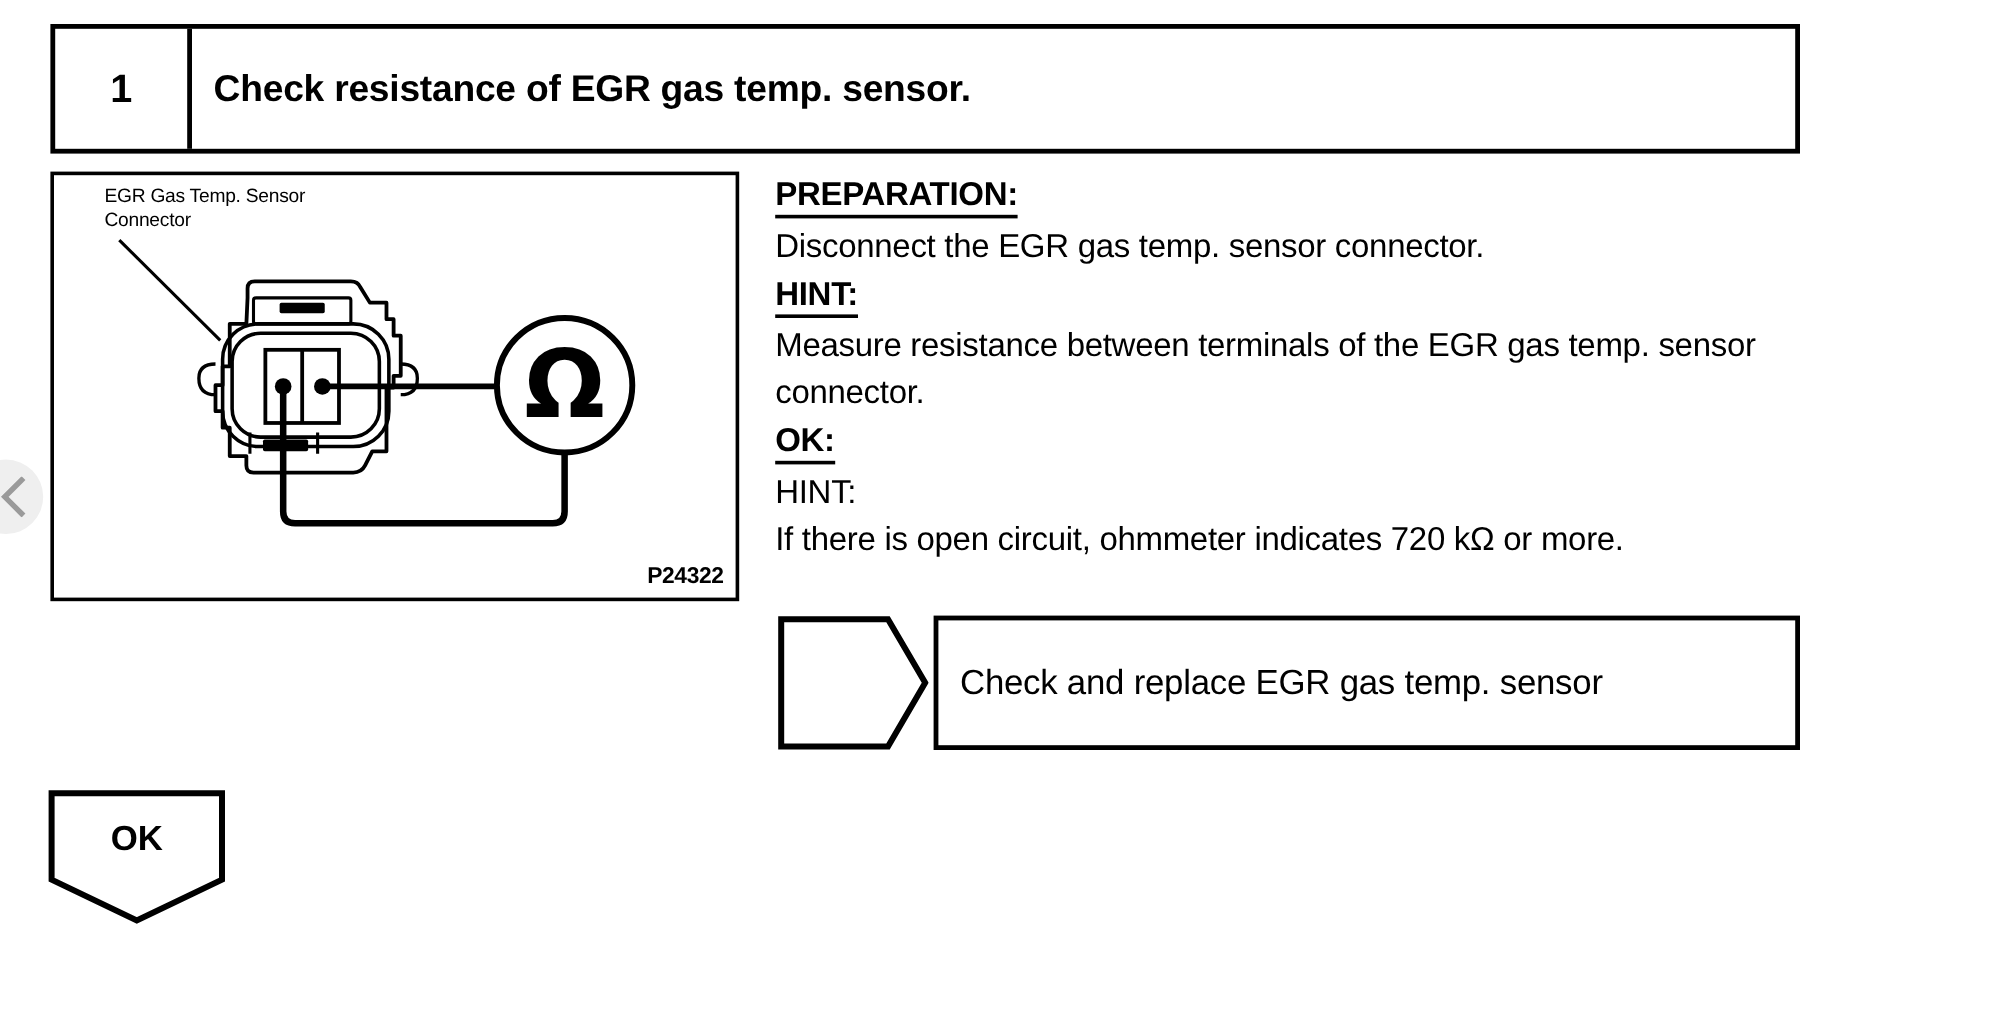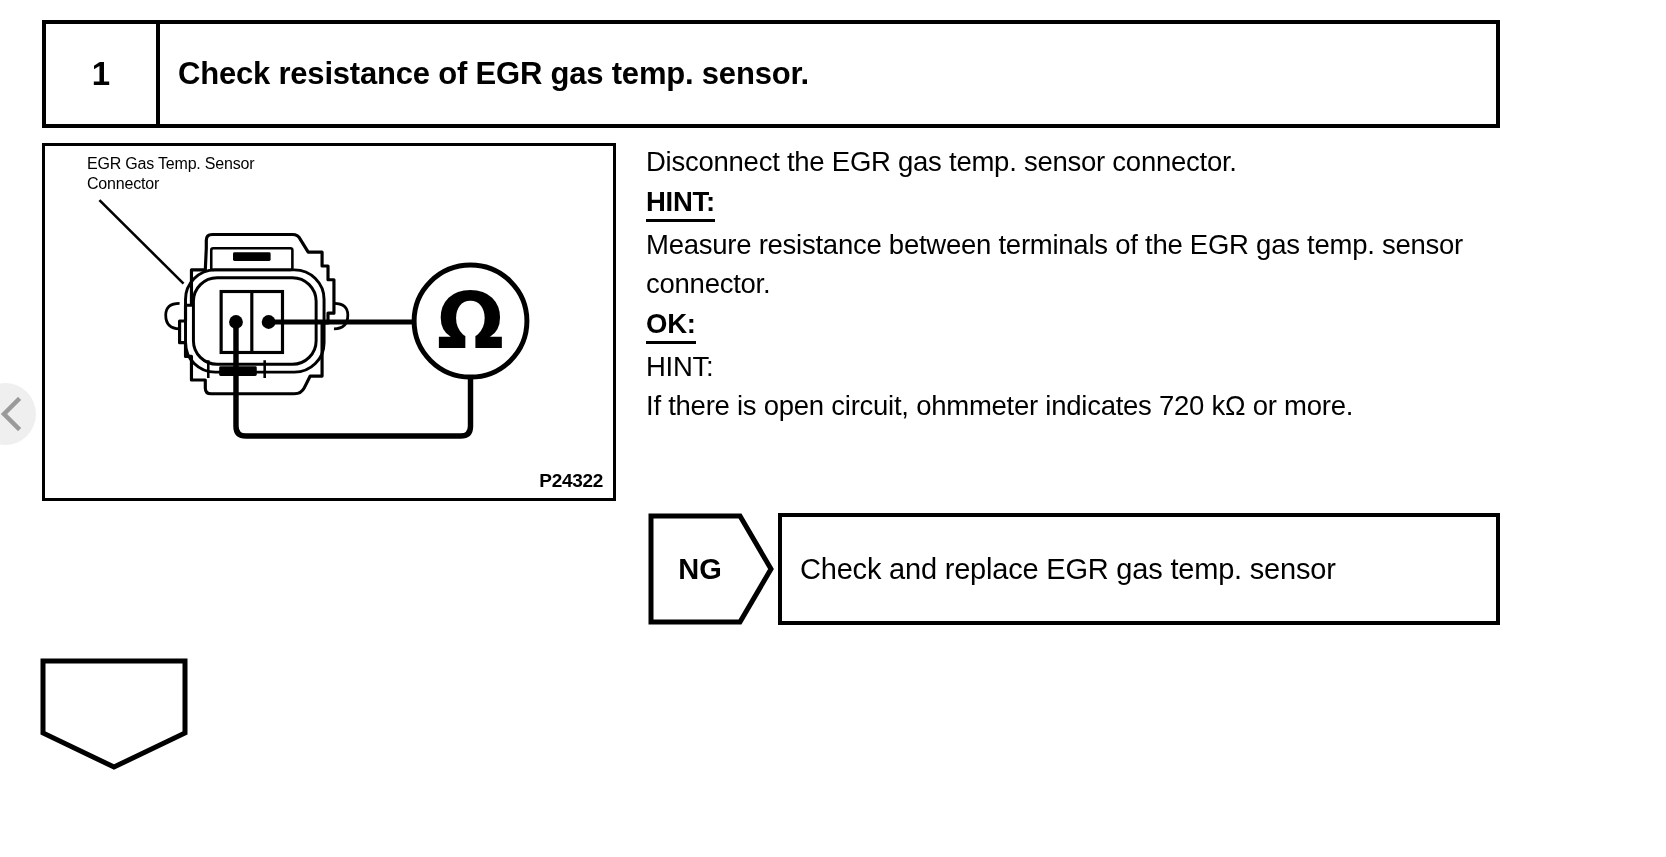--- a/index.html
+++ b/index.html
@@ -273,20 +273,23 @@
     </svg>
 
     <div id="illustration-caption">EGR Gas Temp. Sensor
 Connector</div>
 
     <div id="illustration-code">P24322</div>
   </div>
 
   <div id="instructions">
 
+    <div class="instr-line">
+      <span class="instr-heading">PREPARATION:</span>
+    </div>
     <div class="instr-line">Disconnect the EGR gas temp. sensor connector.</div>
 
     <div class="instr-line">
       <span class="instr-heading">HINT:</span>
     </div>
     <div class="instr-line wrap">Measure resistance between terminals of the EGR gas temp. sensor connector.</div>
 
     <div class="instr-line">
       <span class="instr-heading">OK:</span>
     </div>
@@ -295,31 +298,31 @@
       <span class="instr-plainheading">HINT:</span>
     </div>
     <div class="instr-line">If there is open circuit, ohmmeter indicates 720 kΩ or more.</div>
   </div>
 
   <div id="ng-branch">
     <div id="ng-tag">
       <svg width="126" height="112" viewBox="0 0 126 112">
         <path d="M3 3 L92 3 L123 56 L92 109 L3 109 Z" fill="#fff" stroke="#000" stroke-width="5" stroke-linejoin="miter"></path>
       </svg>
-      <div id="ng-label">NG</div>
     </div>
     <div id="ng-action-box">
       <span id="ng-action-text">Check and replace EGR gas temp. sensor</span>
     </div>
   </div>
 
   <div id="ok-branch">
     <svg width="148" height="112" viewBox="0 0 148 112">
       <path d="M3 3 L145 3 L145 75 L74 109 L3 75 Z" fill="#fff" stroke="#000" stroke-width="5" stroke-linejoin="miter"></path>
     </svg>
+    <div id="ok-label">OK</div>
   </div>
 
   <div id="prev-page-button">
     <svg width="22" height="34" viewBox="0 0 22 34">
       <polyline points="18,3 4,17 18,31" fill="none" stroke="#9a9a9a" stroke-width="4.5" stroke-linecap="square" stroke-linejoin="miter"></polyline>
     </svg>
   </div>
 
 </div>
 

